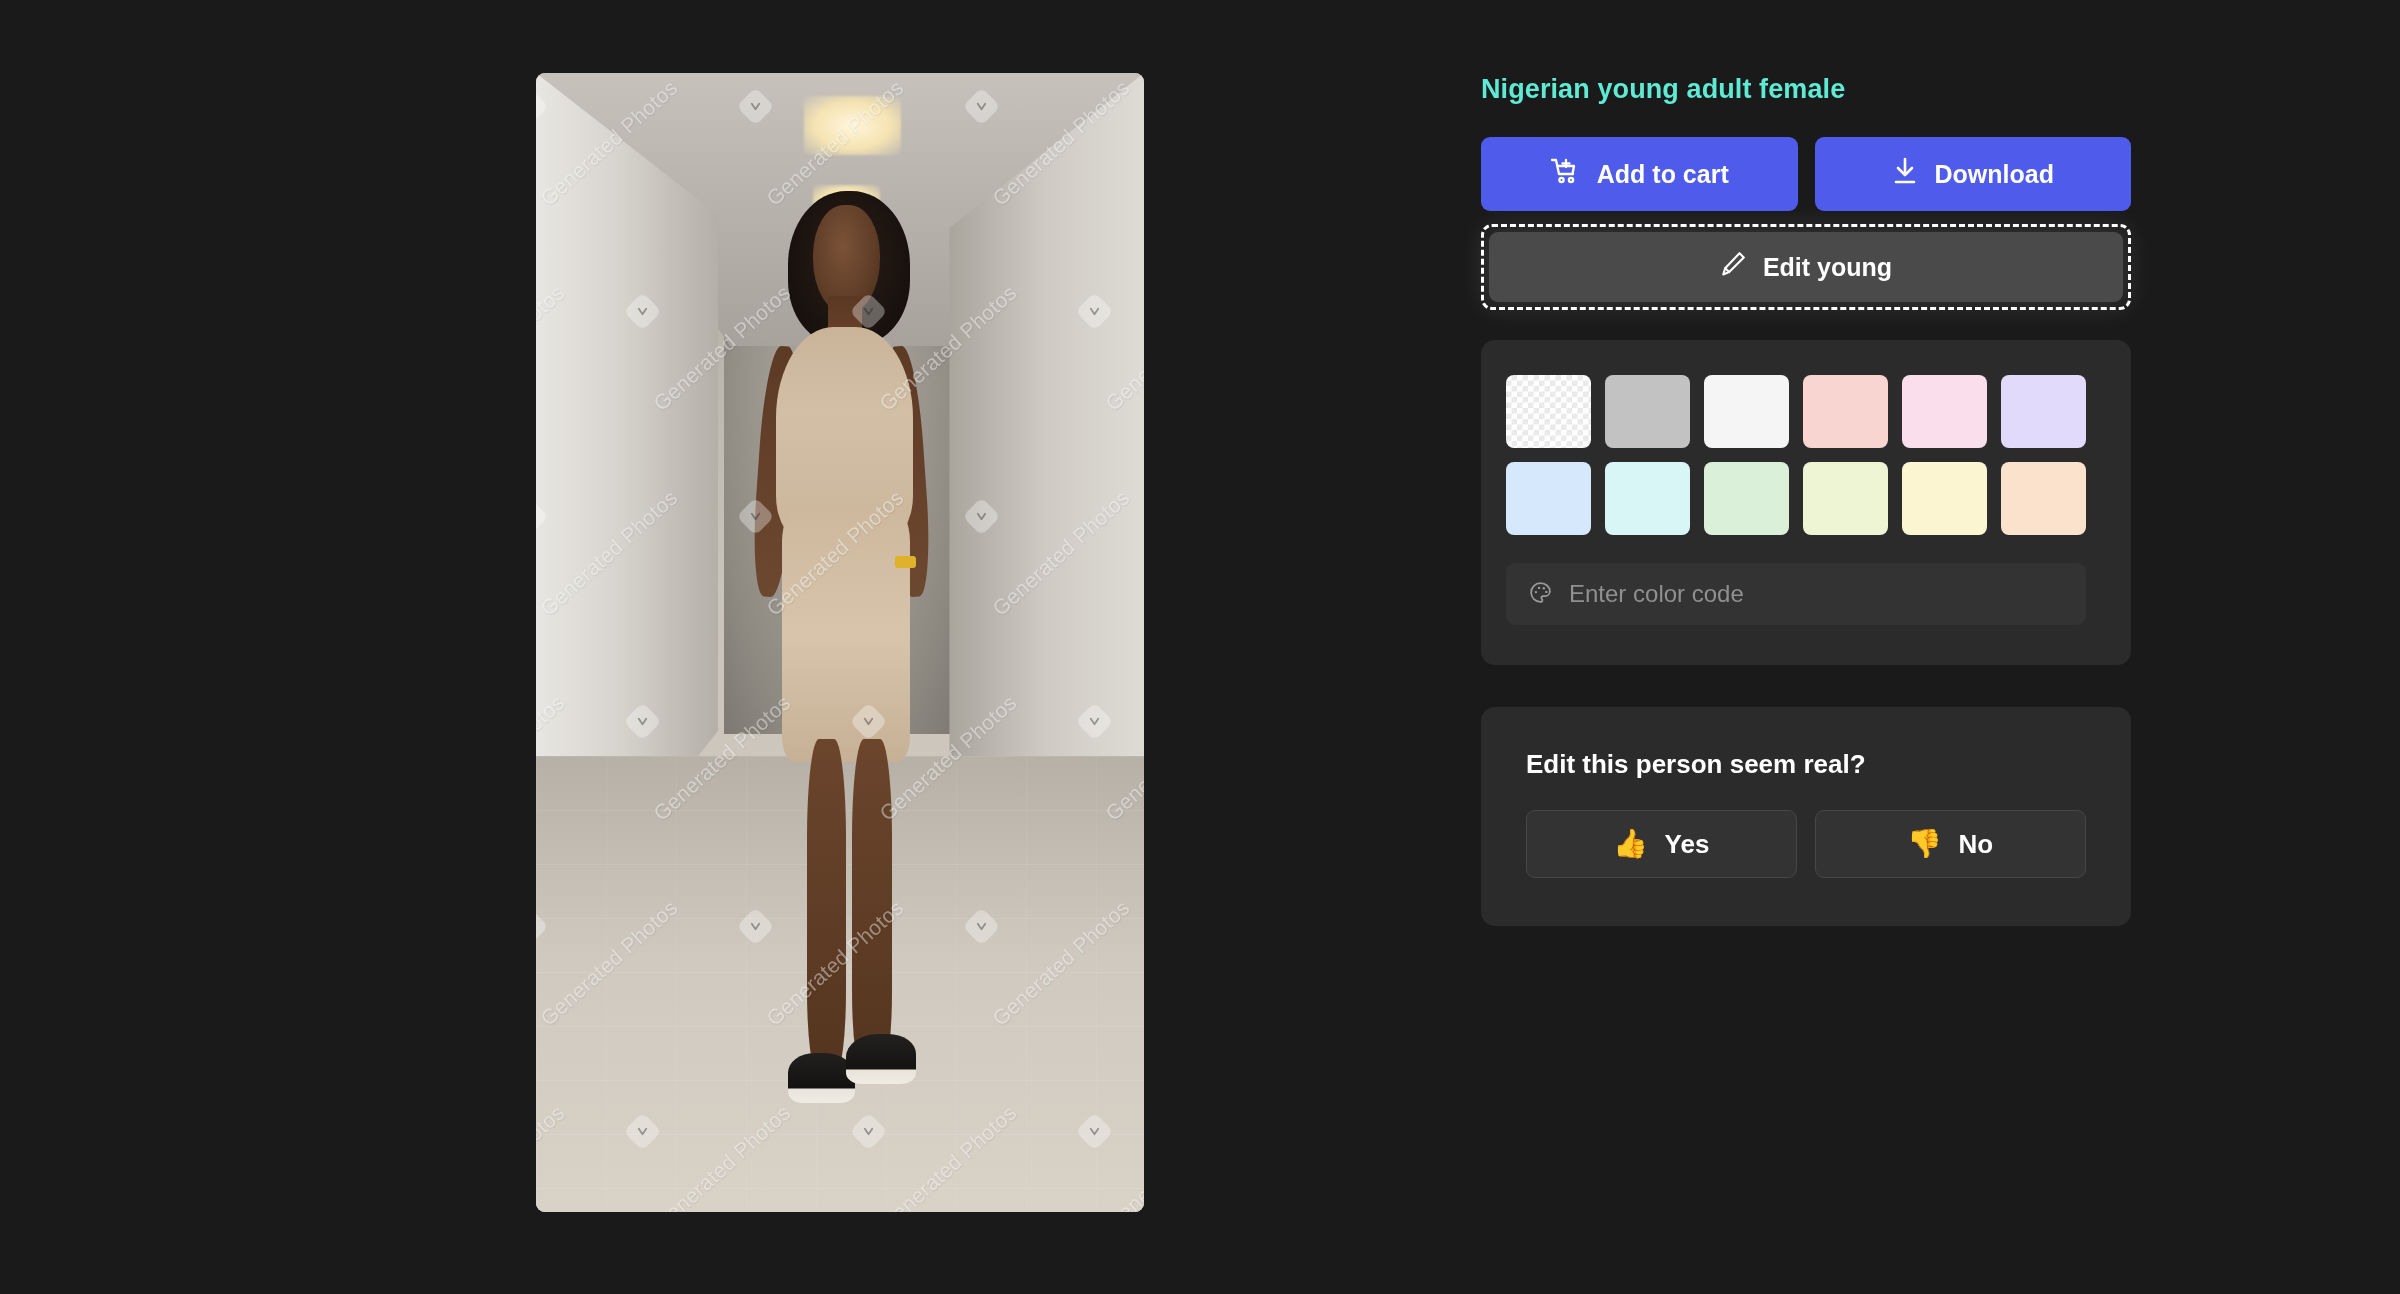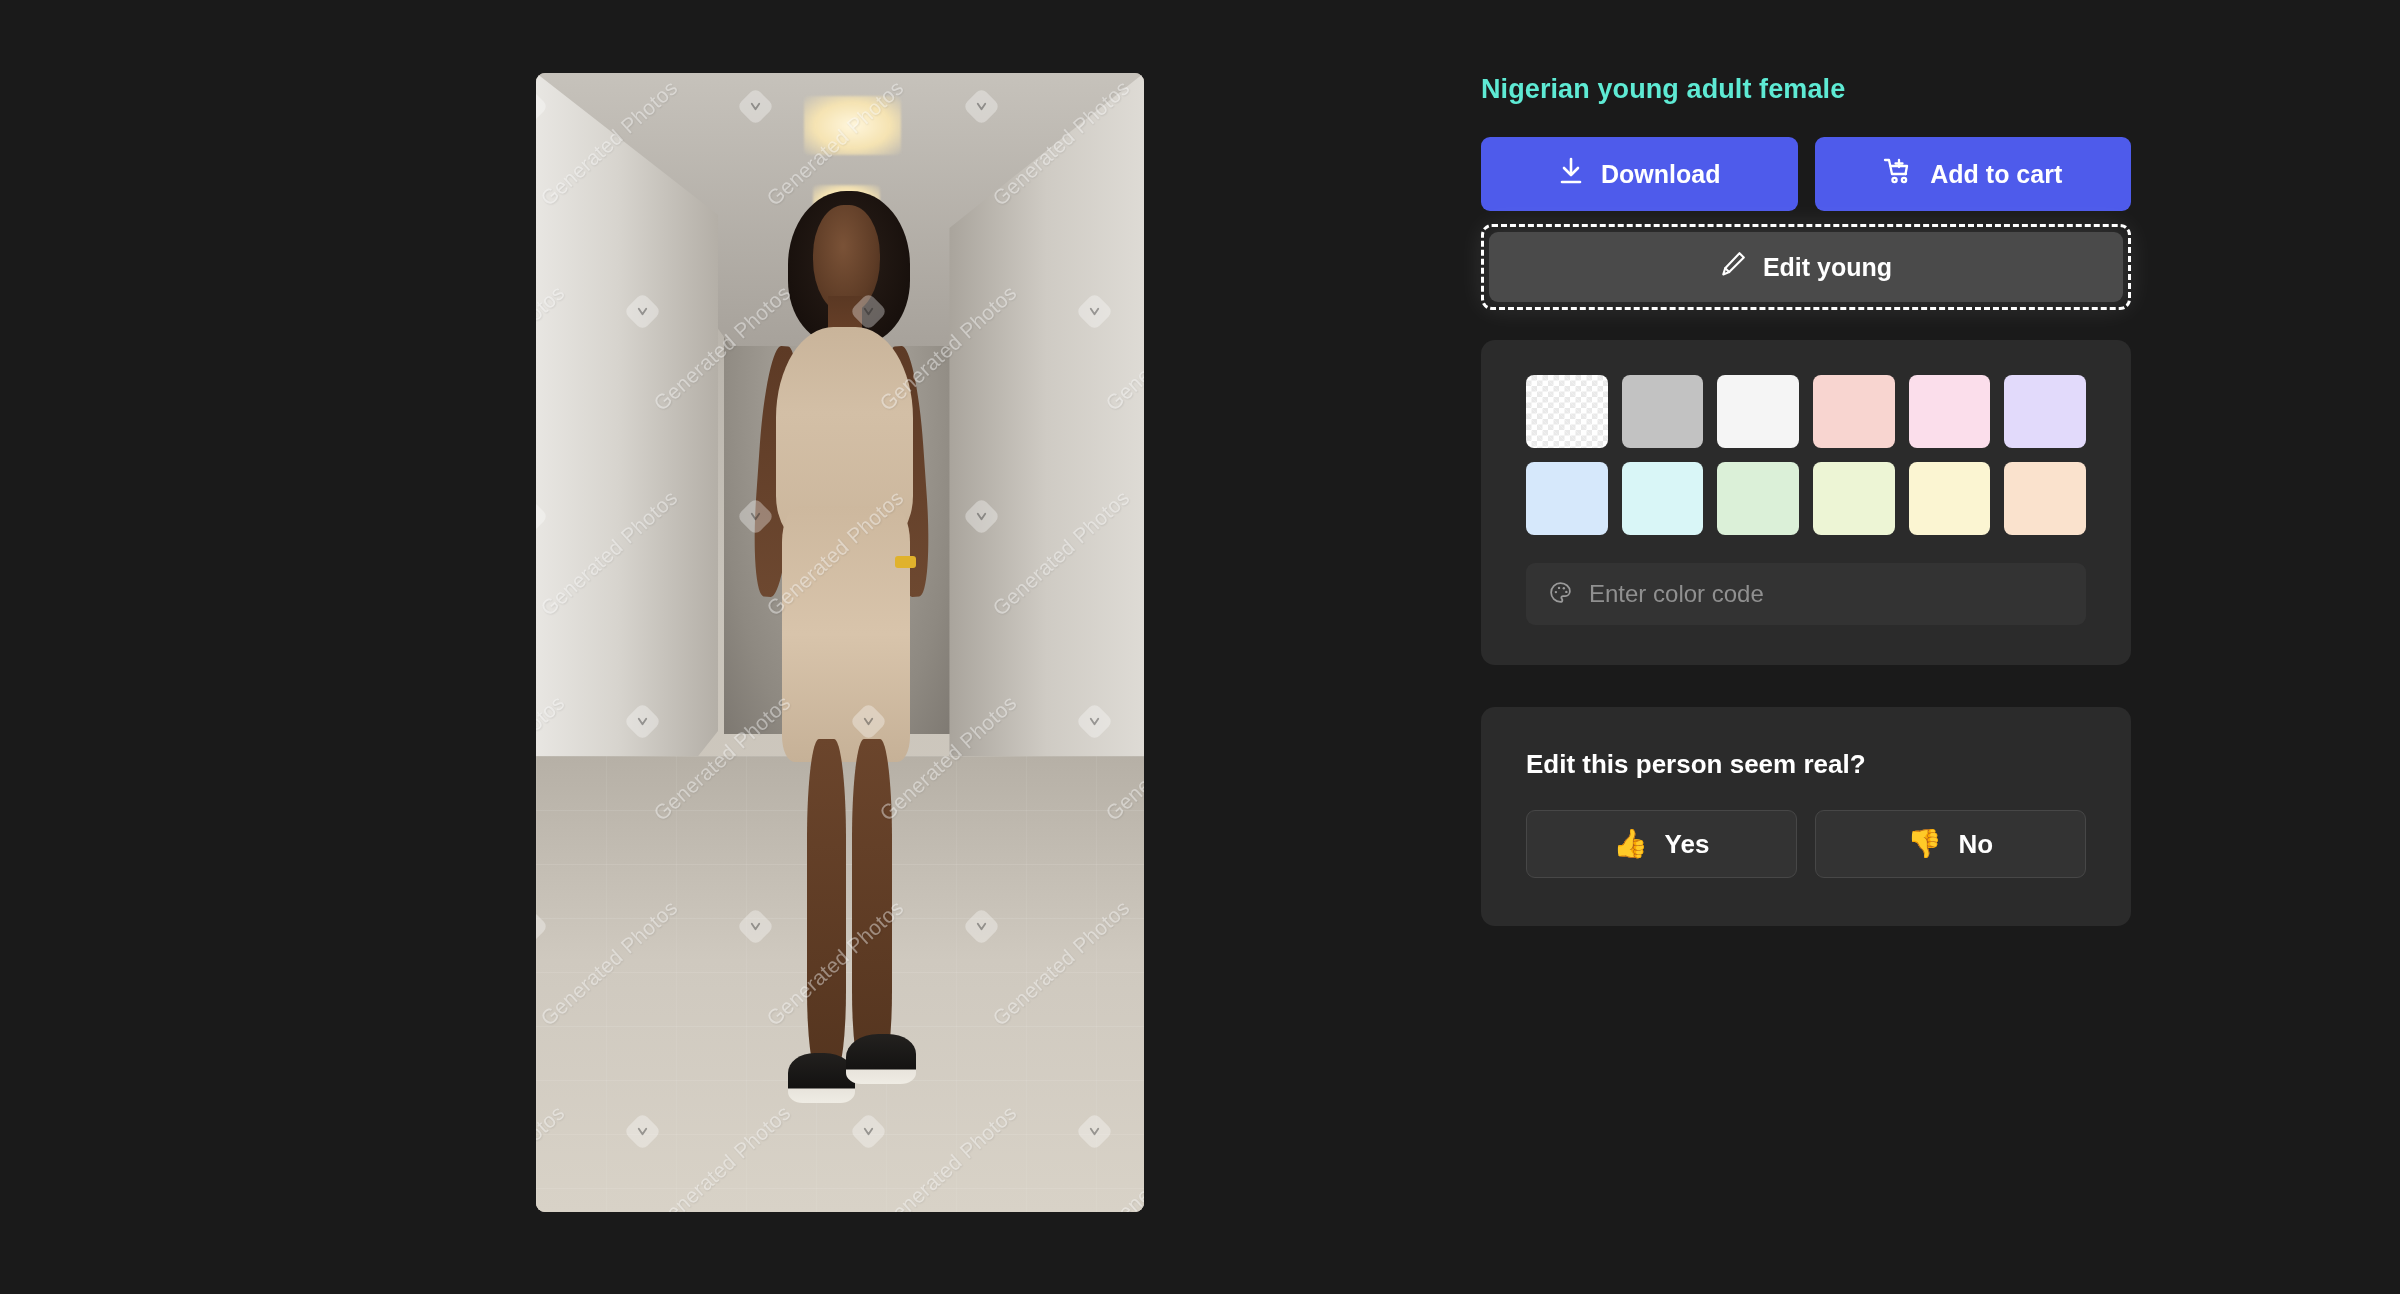--- a/index.html
+++ b/index.html
@@ -239,21 +239,21 @@
     justify-content: center;
     gap: 16px;
     cursor: pointer;
     box-shadow: 0 0 26px 7px rgba(255,255,255,.10);
   }
 
   .panel {
     background: #2b2b2b;
     border-radius: 14px;
     margin-top: 30px;
-    padding: 35px 45px 40px 45px;
+    padding: 35px 45px 40px 25px;
   }
 
   .swatch-grid {
     display: grid;
     grid-template-columns: repeat(6, 1fr);
     gap: 14px;
   }
   .swatch {
     height: 73px;
     border-radius: 8px;
@@ -468,41 +468,41 @@
   </div>
 
   <div class="side-pane">
 
     <div class="title">Nigerian young adult female</div>
 
     <div class="primary-row">
 
       <button class="btn-primary">
         <span>
-          <svg width="26" height="28" viewBox="0 0 26 28" fill="none" stroke="#ffffff" stroke-width="2.6" stroke-linecap="round" stroke-linejoin="round">
-            <path d="M13 2 V17"></path>
-            <path d="M6 11 L13 18 L20 11"></path>
-            <path d="M4 25 H22"></path>
-          </svg>
-        </span>
-        <span>Download</span>
-      </button>
-
-      <button class="btn-primary">
-        <span>
           <svg width="30" height="28" viewBox="0 0 30 28" fill="none" stroke="#ffffff" stroke-width="2.3" stroke-linecap="round" stroke-linejoin="round">
             <path d="M2 3 H6 L9 17 H23"></path>
             <path d="M7.5 9 H24 L22.5 17"></path>
             <path d="M16 3 V10"></path>
             <path d="M12.5 6.5 H19.5"></path>
             <circle cx="11.5" cy="23" r="2.1"></circle>
             <circle cx="21" cy="23" r="2.1"></circle>
           </svg>
         </span>
         <span>Add to cart</span>
+      </button>
+
+      <button class="btn-primary">
+        <span>
+          <svg width="26" height="28" viewBox="0 0 26 28" fill="none" stroke="#ffffff" stroke-width="2.6" stroke-linecap="round" stroke-linejoin="round">
+            <path d="M13 2 V17"></path>
+            <path d="M6 11 L13 18 L20 11"></path>
+            <path d="M4 25 H22"></path>
+          </svg>
+        </span>
+        <span>Download</span>
       </button>
     </div>
 
     <div class="edit-wrap">
       <button class="btn-edit">
         <span>
           <svg width="27" height="28" viewBox="0 0 27 28" fill="none" stroke="#ffffff" stroke-width="2.1" stroke-linecap="round" stroke-linejoin="round">
             <path d="M19.5 3.2 L23.8 7.5 L9.2 22.1 L3.3 24.4 L5.2 18.2 Z"></path>
             <path d="M5.2 18.2 L9.2 22.1"></path>
           </svg>

